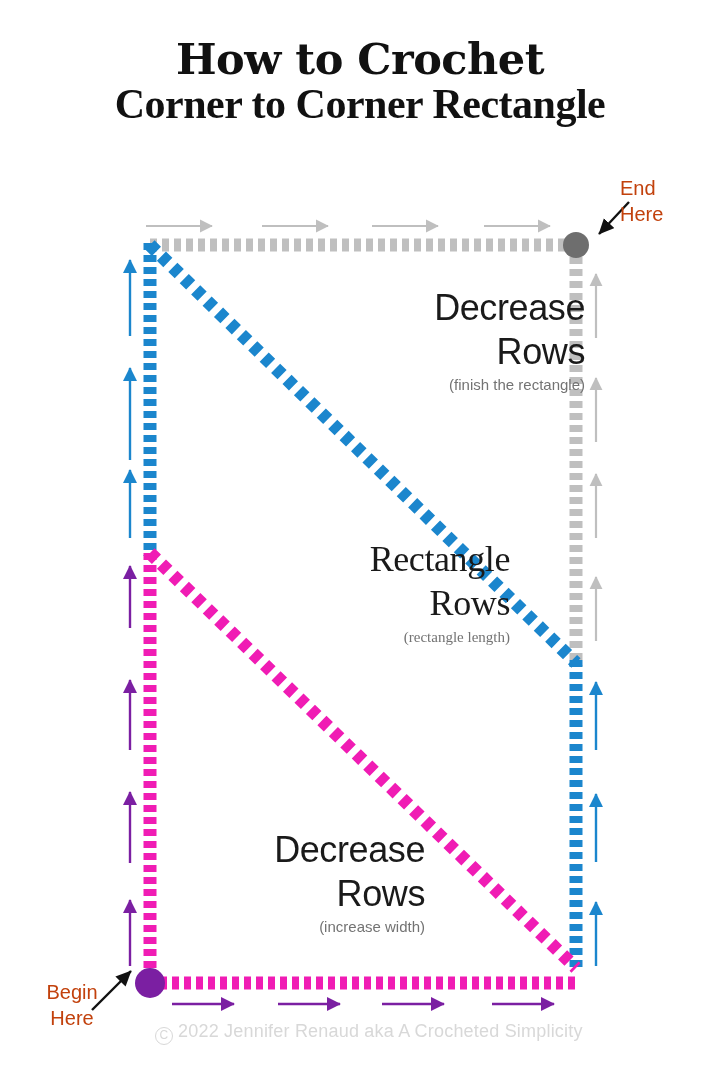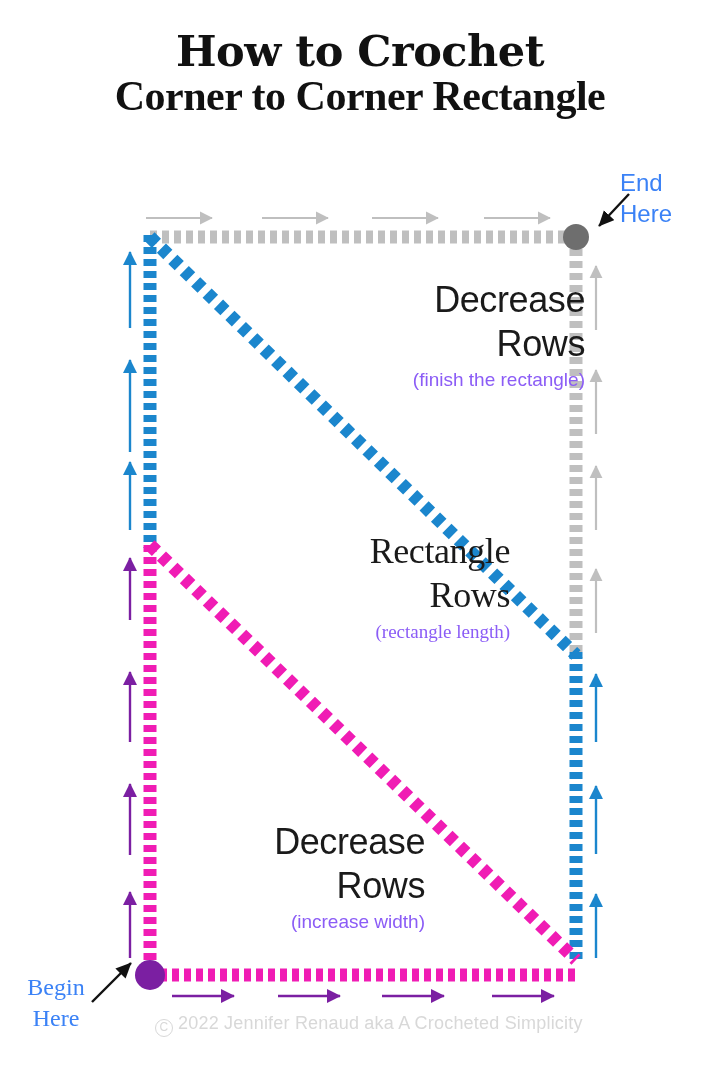--- a/index.html
+++ b/index.html
@@ -6,20 +6,21 @@
   html, body {
     width:720px; height:1080px;
     background:#ffffff;
     font-family:"Liberation Sans", sans-serif;
     overflow:hidden;
   }
   #page {
     position:relative;
     width:720px; height:924px;
     background:#ffffff;
+    margin-top:8px;
   }
 
   
   .title-block {
     position:absolute;
     left:0; top:28px;
     width:720px;
     text-align:center;
     font-family:"DejaVu Serif", serif;
     font-weight:700;
@@ -46,40 +47,40 @@
     font-weight:400;
   }
   .section-label .big {
     display:block;
     font-size:36px;
     line-height:1.22;
     letter-spacing:-0.4px;
   }
   .section-label .sub {
     display:block;
-    font-size:19px;
+    font-size:15px;
     line-height:1.35;
-    color:#8b5cf6;
+    color:#737373;
     margin-top:1px;
   }
 
   #label-decrease { left:285px; top:278px; width:300px; }
   #label-rectangle { left:210px; top:530px; width:300px;font-family:Liberation Serif, serif; }
   #label-increase  { left:125px; top:820px; width:300px; }
 
   
   .callout {
     position:absolute;
     font-family:"Liberation Sans", sans-serif;
-    font-size:24px;
+    font-size:20px;
     line-height:1.28;
-    color:#3b82f6;
+    color:#c2410c;
   }
   #callout-end   { left:620px; top:168px; width:90px; text-align:left; }
-  #callout-begin { left:6px;  top:972px; width:100px; text-align:center;font-family:Liberation Serif, serif; }
+  #callout-begin { left:22px;  top:972px; width:100px; text-align:center; }
 
   
   #copyright {
     position:absolute;
     left:155px; top:1013px;
     font-size:18px;
     color:#d8d8d8;
     font-family:"Liberation Sans", sans-serif;
     letter-spacing:0.2px;
     white-space:nowrap;

